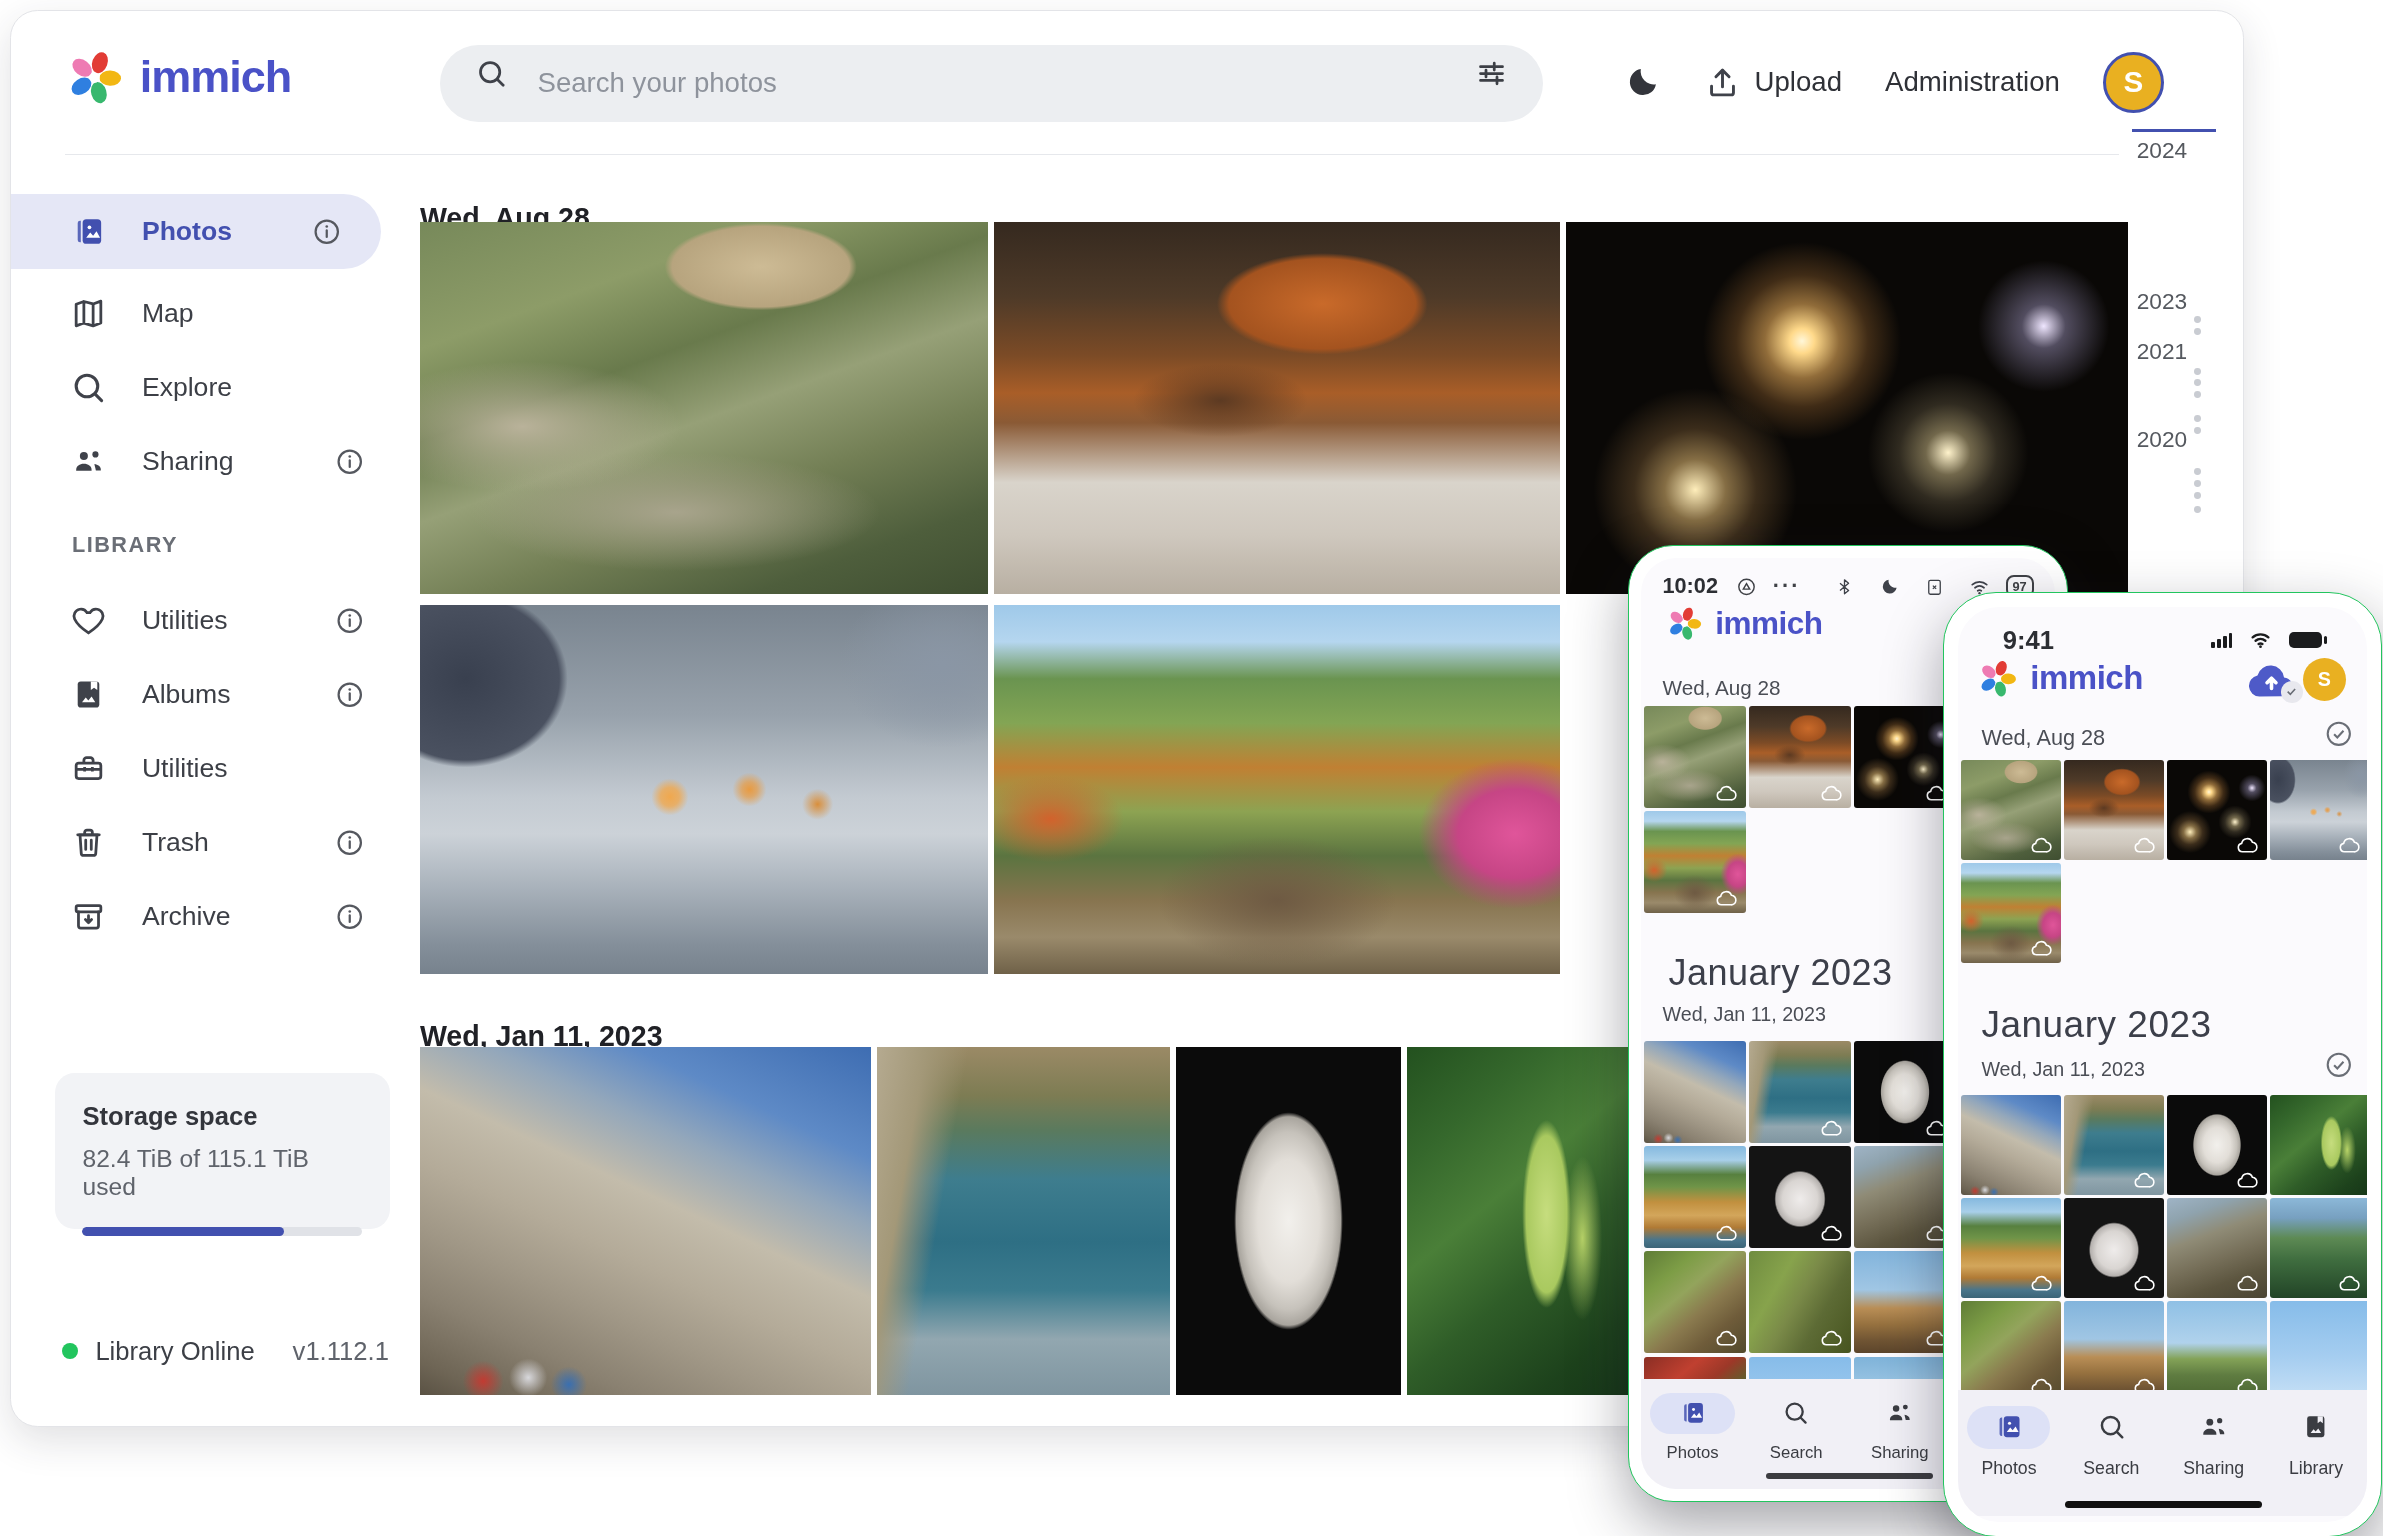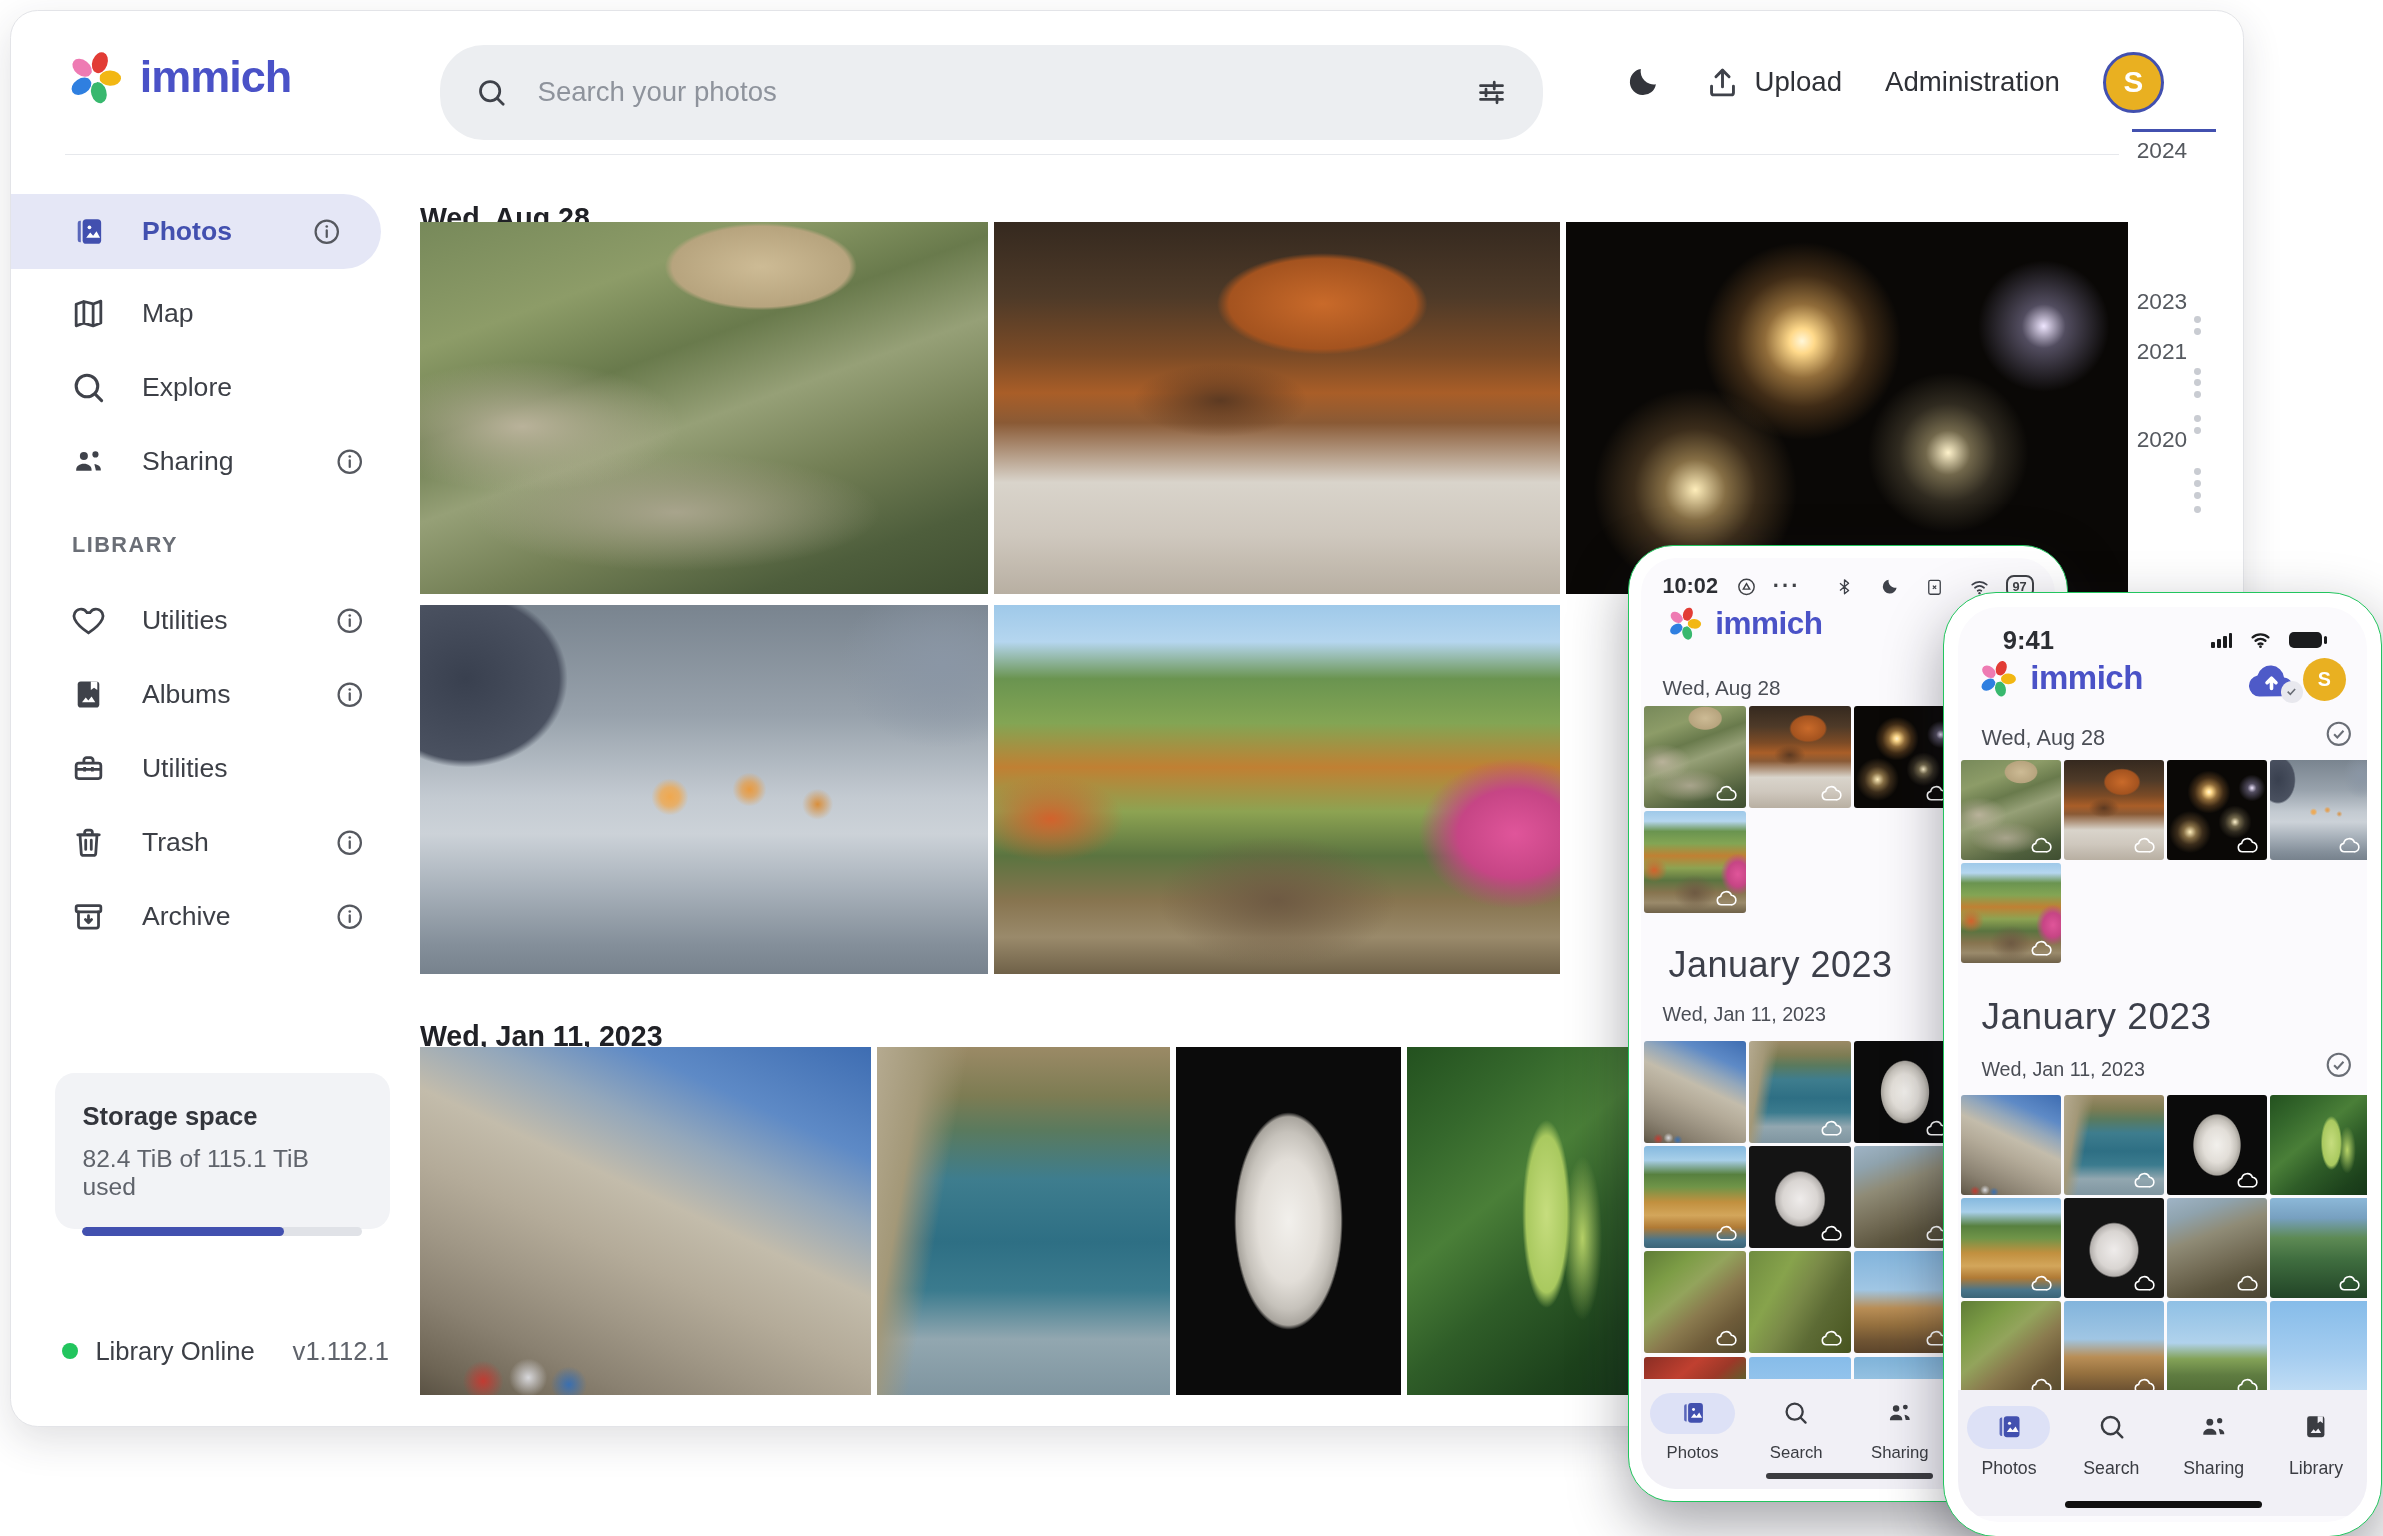--- a/index.html
+++ b/index.html
@@ -6,22 +6,22 @@
   *{box-sizing:border-box;font-family:"Liberation Sans","DejaVu Sans",sans-serif;}
   .stage{position:relative;width:2384px;height:1537px;background:#fff;overflow:hidden;}
 
   
   .appwin{position:absolute;left:9.9px;top:9.9px;width:2234px;height:1417px;background:#fff;
           border:1px solid #e3e4e8;border-radius:27.6px;box-shadow:0 13.8px 39px rgba(40,40,60,.14);overflow:hidden;z-index:1;}
   .topbar{position:absolute;left:0;top:0;width:100%;height:143px;}
   .tb-divider{position:absolute;left:54px;top:143px;width:2054px;height:1px;background:#e6e8ec;}
   .logo{position:absolute;left:54px;top:37px;display:flex;align-items:center;gap:15.8px;}
   .logo-word{font-size:45px;font-weight:700;letter-spacing:-1px;color:#4a52c7;}
-  .searchbar{position:absolute;left:429px;top:34px;width:1103px;height:95px;background:#eceef1;border-radius:44px;
-             display:flex;align-items:center;padding:12px 33px;color:#6d7179;}
+  .searchbar{position:absolute;left:429px;top:34px;width:1103px;height:77px;background:#eceef1;border-radius:44px;
+             display:flex;padding:12px 33px;color:#6d7179;}
   .searchbar input{flex:1;border:none;background:transparent;outline:none;font-size:27.6px;color:#3c3f46;margin-left:25.6px;}
   .searchbar input::placeholder{color:#8e939c;}
   .tb-right{position:absolute;right:79px;top:0;height:143px;display:flex;align-items:center;gap:43px;}
   .tb-btn{display:flex;align-items:center;gap:13.8px;color:#2f3137;font-size:27.6px;font-weight:500;cursor:pointer;}
   .avatar{width:61px;height:61px;border-radius:50%;background:#e9b021;border:3px solid #4250af;color:#fff;
           display:flex;align-items:center;justify-content:center;font-size:29.6px;font-weight:700;}
 
   
   .sidebar{position:absolute;left:0;top:144px;width:394px;}
   .side-item{display:flex;align-items:center;height:74px;padding:0 39px 0 59px;color:#3f424a;cursor:pointer;}
@@ -84,21 +84,21 @@
   .phone{position:absolute;background:#fff;box-shadow:0 23.6px 59px rgba(20,20,35,.38);border:1px solid #22c55e;}
   .phone1{left:1628px;top:545px;width:440px;height:957px;border-radius:45px;padding:11.8px;z-index:5;}
   .phone2{left:1943px;top:592px;width:439px;height:945px;border-radius:53px;padding:13.8px;z-index:6;}
   .screen{position:relative;width:100%;height:100%;background:#fbfafd;overflow:hidden;}
   .phone1 .screen{border-radius:35px;}
   .phone2 .screen{border-radius:41px;}
   .p-status{position:absolute;left:0;top:0;width:100%;display:flex;align-items:center;color:#2c2e33;}
   .p-logo{position:absolute;display:flex;align-items:center;gap:11.8px;}
   .p-logo .w{font-weight:700;letter-spacing:-0.5px;color:#4a52c7;}
   .p-date{position:absolute;font-weight:500;color:#4a4d55;}
-  .p-month{position:absolute;font-weight:500;color:#3c3f4a;letter-spacing:0.5px;}
+  .p-month{position:absolute;font-weight:500;color:#3c3f4a;letter-spacing:0.5px;margin-top:8px;}
   .pgrid{position:absolute;display:flex;gap:3px;}
   .thumb{position:relative;flex:0 0 auto;border-radius:3px;cursor:pointer;}
   .thumb .cl{position:absolute;right:6.9px;bottom:5.9px;width:23.6px;height:17.7px;}
   .p-nav{position:absolute;left:0;bottom:0;width:100%;background:#f1f0f6;display:flex;justify-content:space-around;}
   .p-nav-item{display:flex;flex-direction:column;align-items:center;cursor:pointer;color:#3a3c42;}
   .p-pill{border-radius:23.6px;display:flex;align-items:center;justify-content:center;}
   .p-pill.on{background:#dde1f6;color:#4250af;}
   .p-nav-lbl{font-weight:500;font-size:17.7px;margin-top:9.9px;}
   .homebar{position:absolute;border-radius:3.9px;background:#3c3c40;}
   .chk{position:absolute;color:#6a6e76;}

